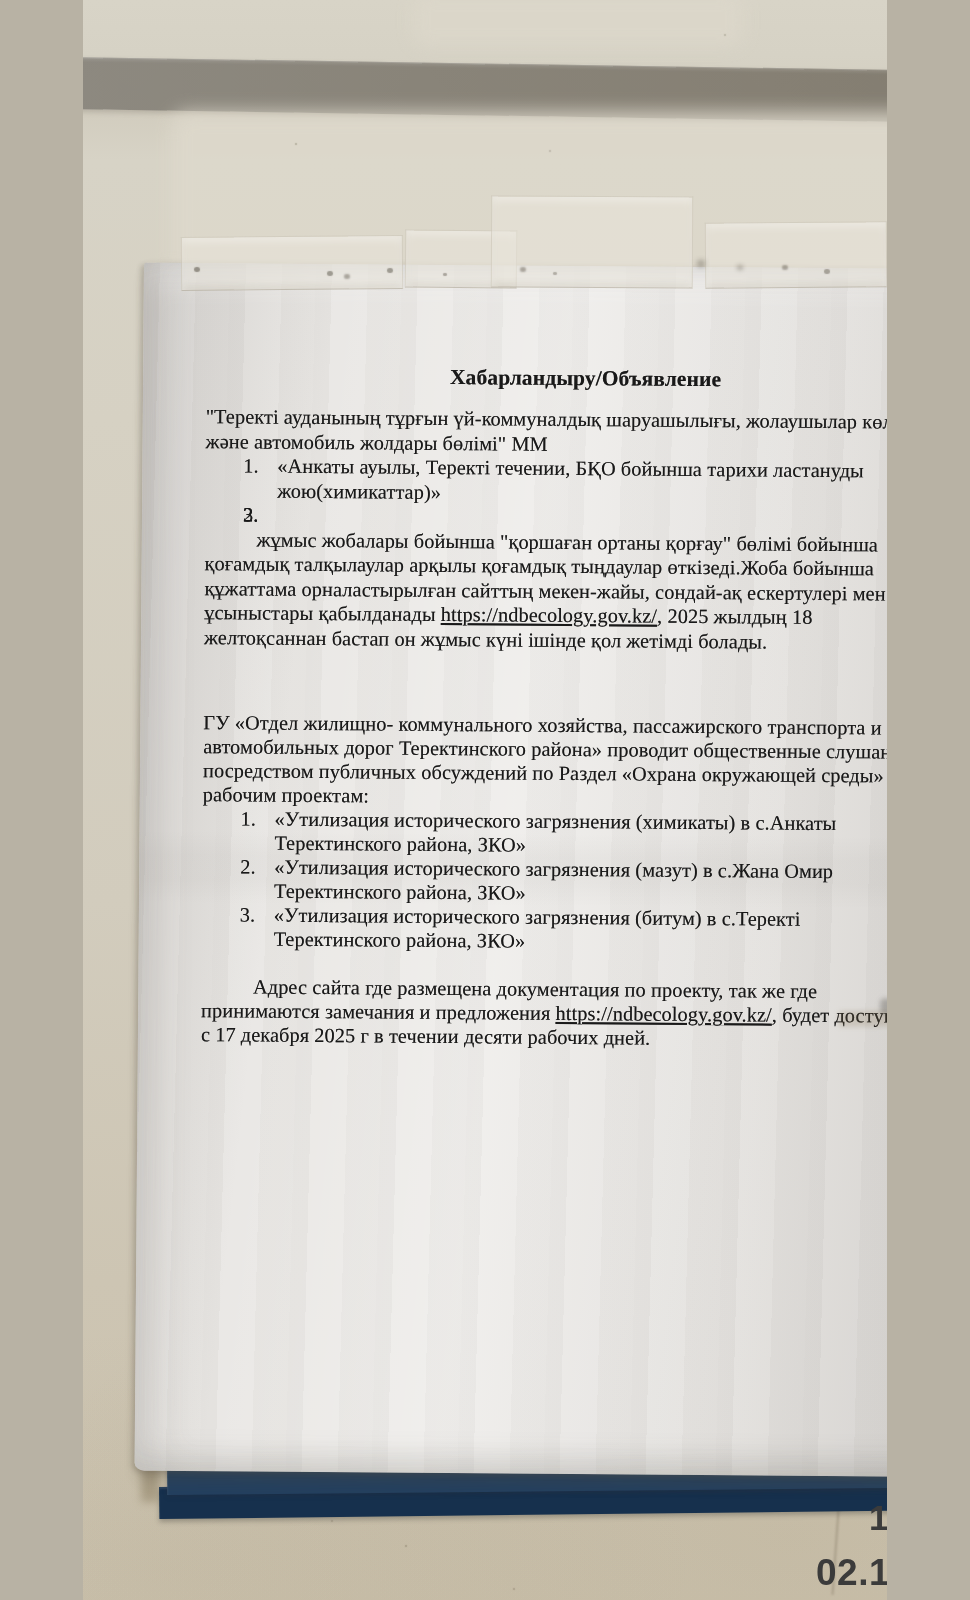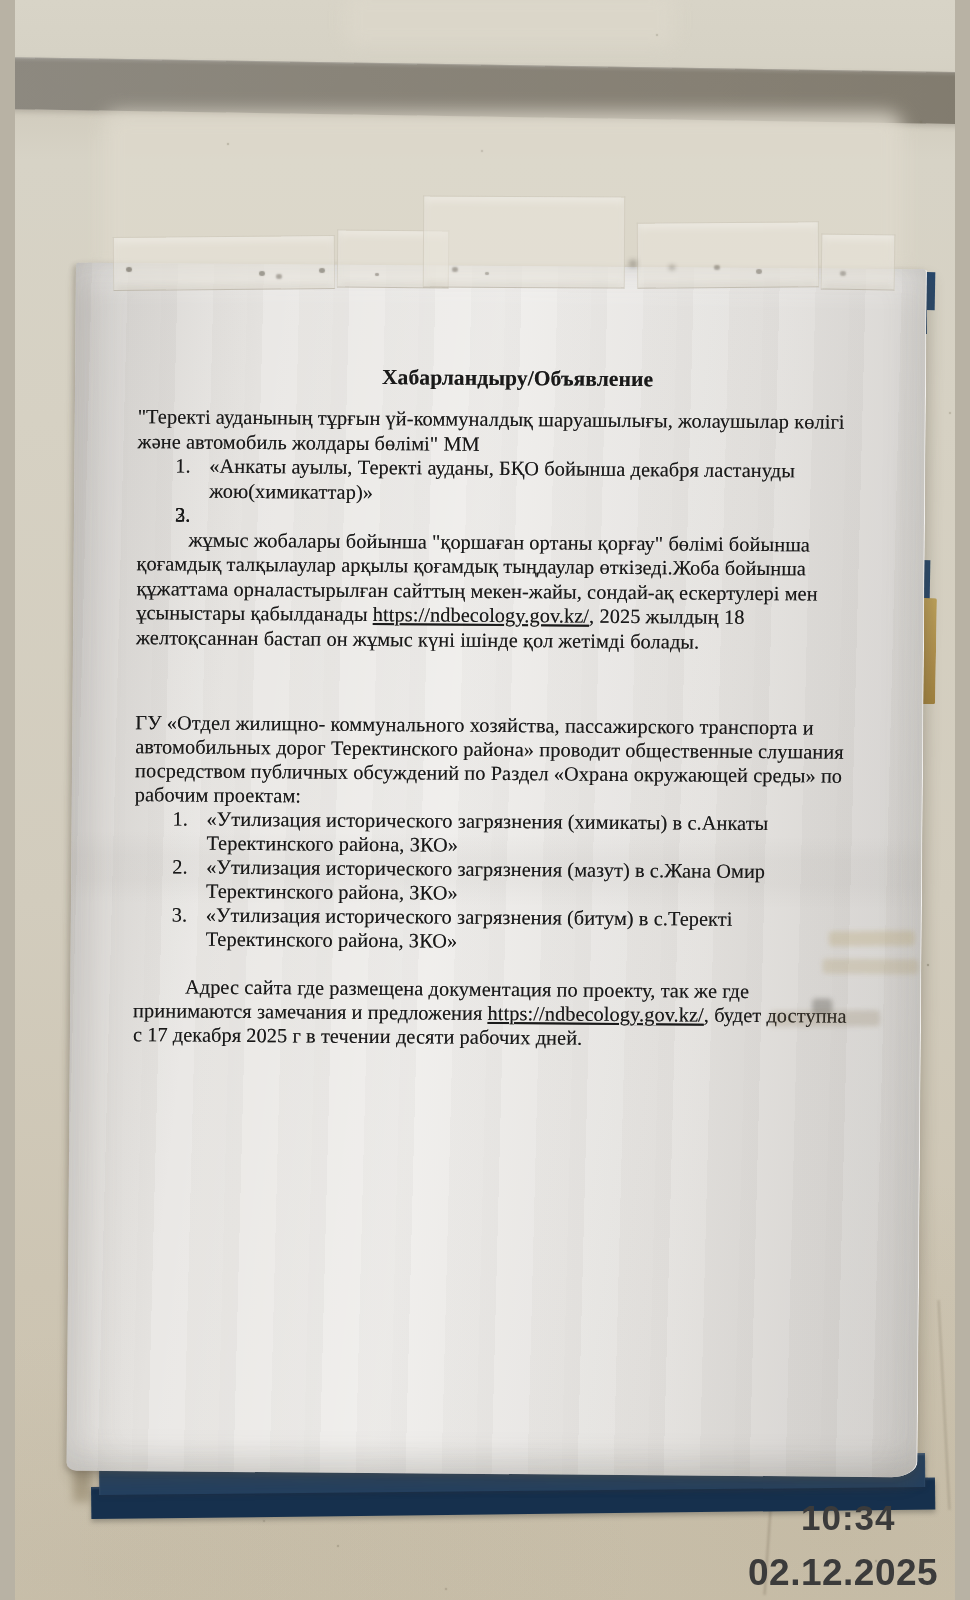--- a/index.html
+++ b/index.html
@@ -1,24 +1,23 @@
 <!DOCTYPE html>
 <html><head>
 <meta charset="utf-8">
 <style>
   html,body{margin:0;padding:0;background:#b8b2a4;}
   .scene{
-    position:relative;width:928px;height:1600px;margin:0 auto;overflow:hidden;
+    position:relative;width:804px;height:1600px;margin:0 auto;overflow:hidden;
     font-family:"Liberation Serif","DejaVu Serif",serif;
     background:
       radial-gradient(1300px 600px at 88% 96%, rgba(150,133,95,0.12), transparent 60%),
       radial-gradient(900px 400px at 10% 98%, rgba(140,125,90,0.08), transparent 60%),
       linear-gradient(180deg,#d8d4c7 0px,#d6d2c5 55px,#d2cdbf 115px,#d7d3c6 160px,
                       #d6d1c3 420px,#d2ccbd 900px,#cdc5b3 1280px,#cbc2ae 1600px);
-    padding-left: 12px;
   }
   
   .wall-stripe{
     position:absolute;left:-12px;top:57px;width:1000px;height:51px;z-index:1;
     background:linear-gradient(90deg,#8d8980 0%,#898479 35%,#868074 70%,#817b6e 100%);
     transform:rotate(0.9deg);transform-origin:left top;
     border-top:1px solid rgba(255,255,255,0.22);
     box-shadow:0 3px 5px rgba(110,104,92,0.28), inset 0 2px 3px rgba(255,255,255,0.10);
   }
   .wall-patch{
@@ -151,21 +150,21 @@
     <div class="paper-inner">
 
       <p class="doc-title">Хабарландыру/Объявление</p>
 
       <div>
         <p class="p">"Теректі ауданының тұрғын үй-коммуналдық шаруашылығы, жолаушылар көлігі және автомобиль жолдары бөлімі" ММ</p>
 
         <div class="list">
           <div class="li">
             <span class="num">1.</span>
-            <span class="li-text">«Анкаты ауылы, Теректі ауданы, БҚО бойынша декабря ластануды жою(химикаттар)»</span>
+            <span class="li-text">«Анкаты ауылы, Теректі течении, БҚО бойынша тарихи ластануды жою(химикаттар)»</span>
           </div>
           <div class="li">
             <span class="num">2.</span>
           </div>
           <div class="li">
             <span class="num">3.</span>
           </div>
         </div>
 
         <p class="p">

